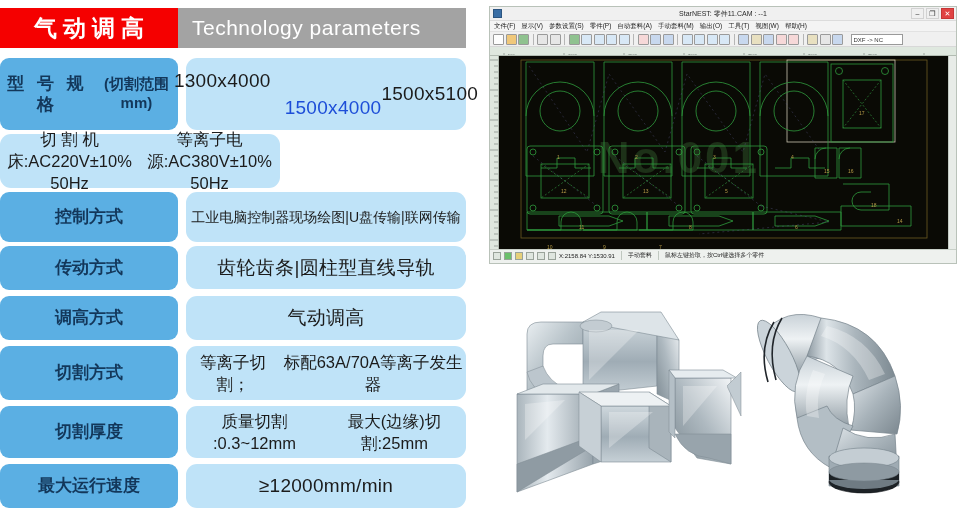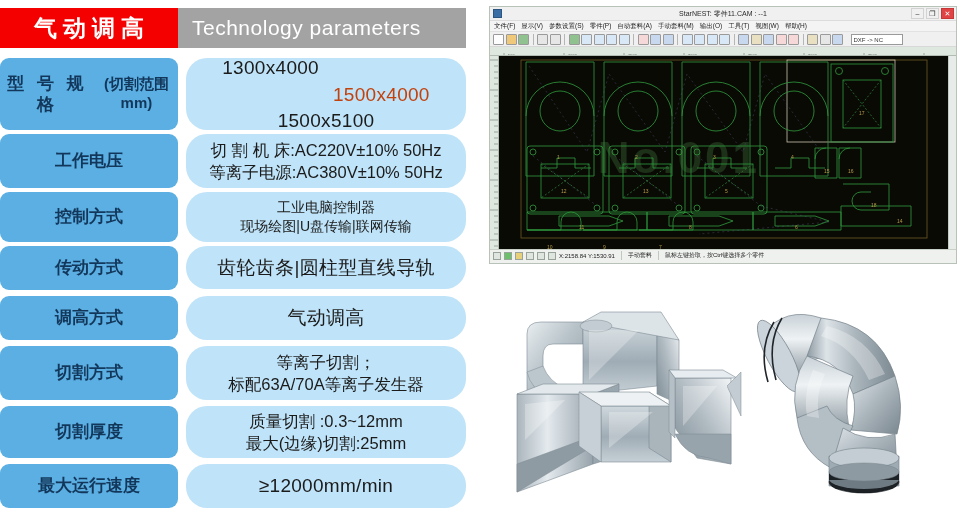--- a/index.html
+++ b/index.html
@@ -31,22 +31,22 @@
 
   .spec-row { position: absolute; left: 0; display: flex; gap: 8px; }
   .cell-label {
     width: 178px; border-radius: 9px;
     display: flex; align-items: center; justify-content: center;
     text-align: center; color: #13375a; font-size: 17px; font-weight: 700;
     line-height: 1.25;
   }
   .cell-label .l2 { font-size: 15px; font-weight: 700; }
   .cell-value {
-    width: 280px; border-radius: 21px;
-    display: flex; flex-direction: column; align-items: center; justify-content: center;
+    width: 280px; border-radius: 11px;
+    display: flex; flex-direction: row; align-items: center; justify-content: center;
     text-align: center; color: #1b1b1b; font-size: 16px; line-height: 1.35;
   }
   .cell-value .big { font-size: 19px; font-weight: 500; letter-spacing: .3px; }
   .cell-value .mid { font-size: 16.5px; }
   .cell-value .sm  { font-size: 14px; }
   .dim-line { display: flex; gap: 14px; }
   .lsp { letter-spacing: 4px; }
 
   
   .cad-window {
@@ -139,31 +139,28 @@
 
     <div id="specRows">
         <div class="spec-row" style="top: 58px; height: 72px;">
           <div class="cell-label" style="height: 72px; background: rgb(91, 175, 227); color: rgb(19, 55, 90);">
             <div class="lsp">型 号 规 格</div>
             <div class="l2">(切割范围mm)</div>
           </div>
           <div class="cell-value" style="height: 72px; background: rgb(191, 227, 248);">
             <div class="dim-line big">
               <span>1300x4000</span>
-              <span style="color: #c2410c; margin-top: 27px;">1500x4000</span>
+              <span style="color: #1d4ed8; margin-top: 27px;">1500x4000</span>
             </div>
             <div class="dim-line big">
               <span>1500x5100</span>
             </div>
           </div>
         </div>
         <div class="spec-row" style="top: 134px; height: 54px;">
-          <div class="cell-label" style="height: 54px; background: rgb(91, 175, 227); color: rgb(19, 55, 90);">
-            <div>工作电压</div>
-          </div>
           <div class="cell-value" style="height: 54px; background: rgb(191, 227, 248);">
             <div class="mid">切 割 机 床:AC220V±10% 50Hz</div>
             <div class="mid">等离子电源:AC380V±10% 50Hz</div>
           </div>
         </div>
         <div class="spec-row" style="top: 192px; height: 50px;">
           <div class="cell-label" style="height: 50px; background: rgb(91, 175, 227); color: rgb(19, 55, 90);">
             <div>控制方式</div>
           </div>
           <div class="cell-value" style="height: 50px; background: rgb(191, 227, 248);">

